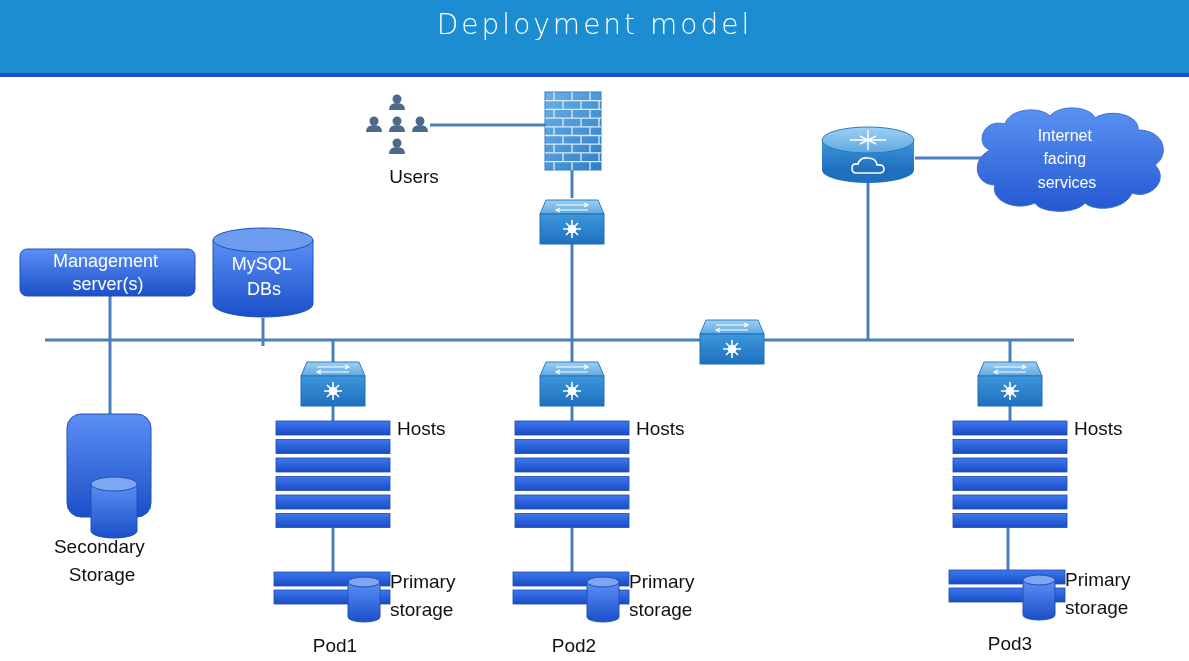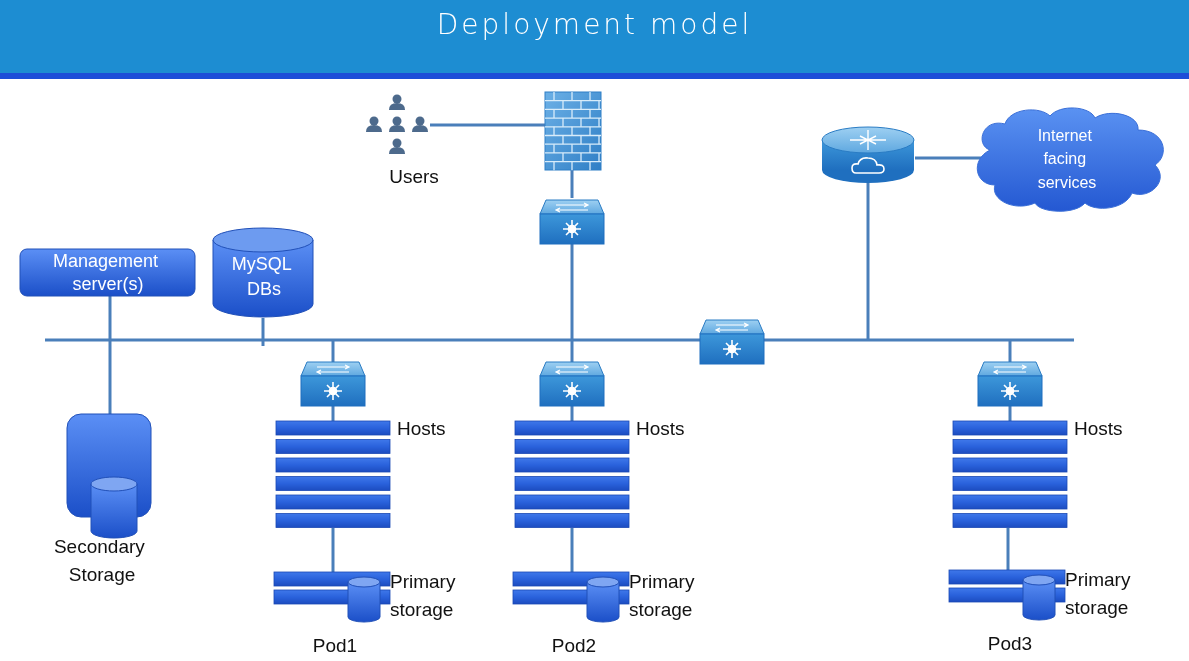--- a/index.html
+++ b/index.html
@@ -1,19 +1,19 @@
 <!DOCTYPE html>
 <html><head>
 <meta charset="utf-8">
 <style>
   html, body { margin: 0; padding: 0; }
   body { width: 1189px; height: 661px; position: relative; background: #ffffff; overflow: hidden;
          font-family: "Liberation Sans", "DejaVu Sans", sans-serif; }
   .header { position: absolute; left: 0; top: 0; width: 1189px; height: 73px; background: #1d8dd2;
-            border-bottom: 6px solid #1d4ed8; }
+            border-bottom: 4px solid #1d4ed8; }
   .title { position: absolute; left: 0; width: 1189px; top: 8px; text-align: center; color: #ffffff;
            font-size: 28px; letter-spacing: 3px; font-family: "DejaVu Sans", sans-serif; font-weight: 300; }
   svg#diagram { position: absolute; left: 0; top: 0; }
   .lbl { font-family: "Liberation Sans", "DejaVu Sans", sans-serif; font-size: 19px; fill: #111; }
   .lbl-w { font-family: "Liberation Sans", "DejaVu Sans", sans-serif; font-size: 18px; fill: #ffffff; }
 </style>
 </head>
 <body>
 
 <div class="header">

